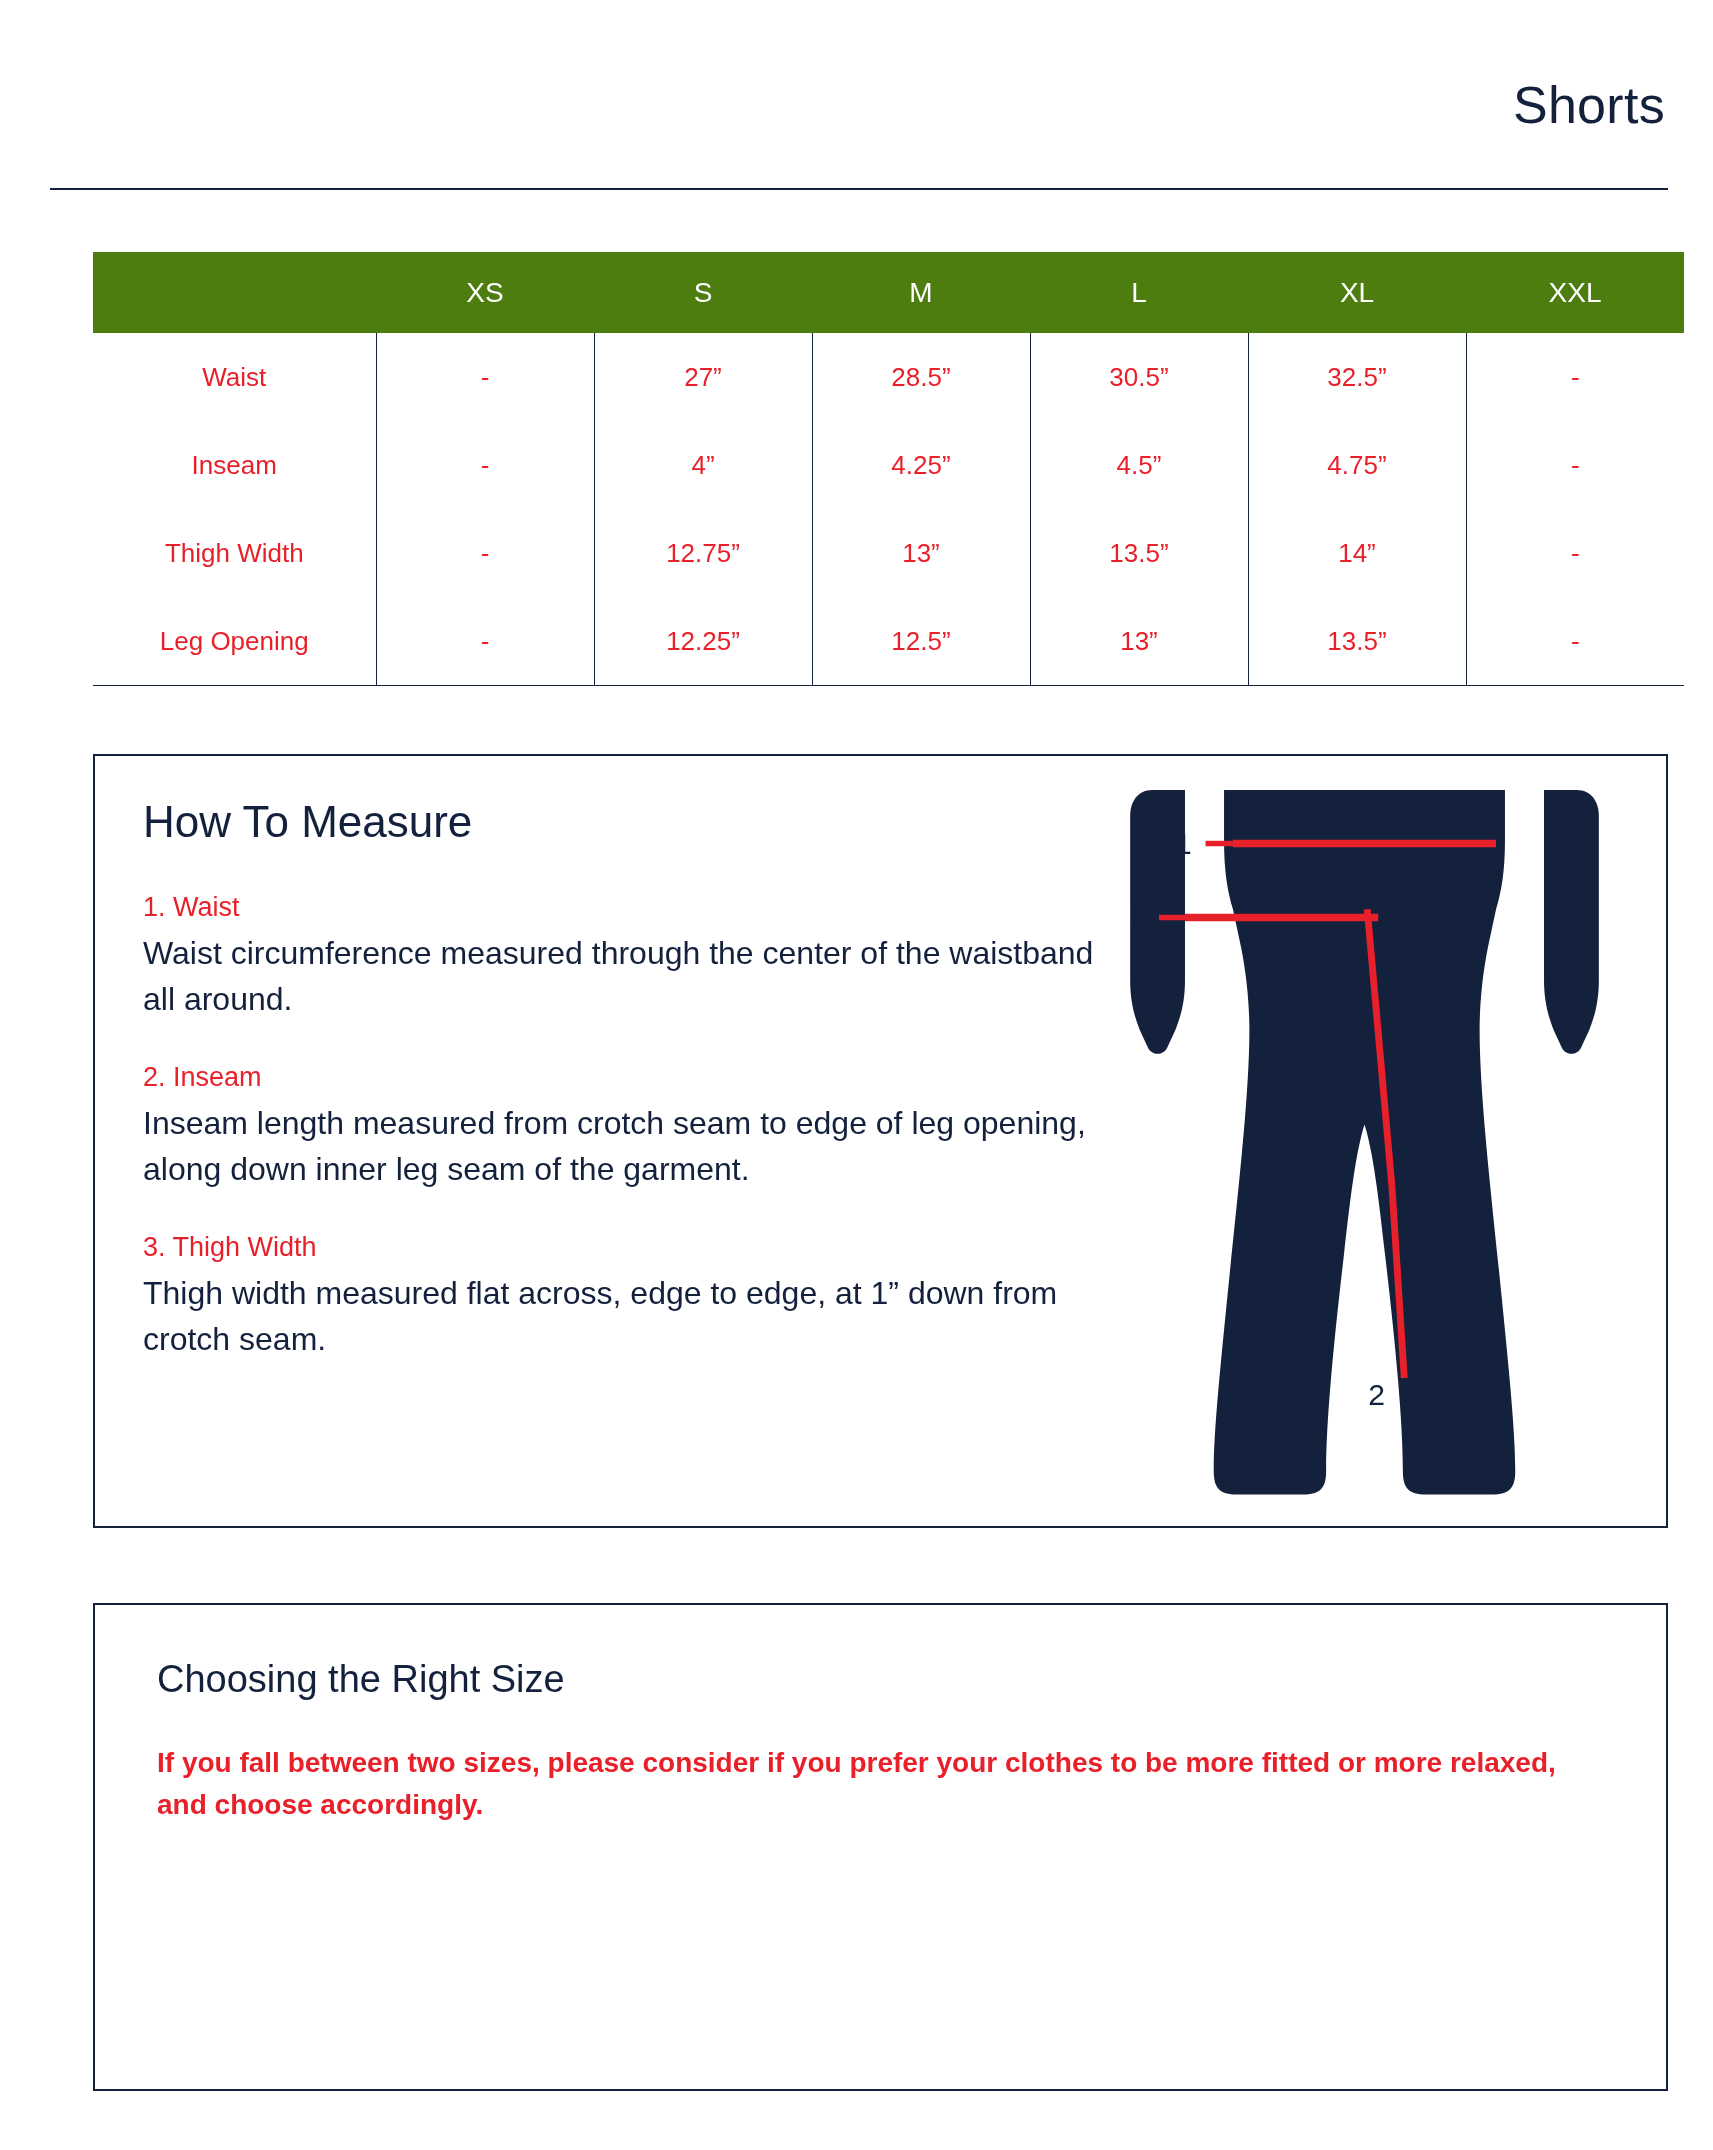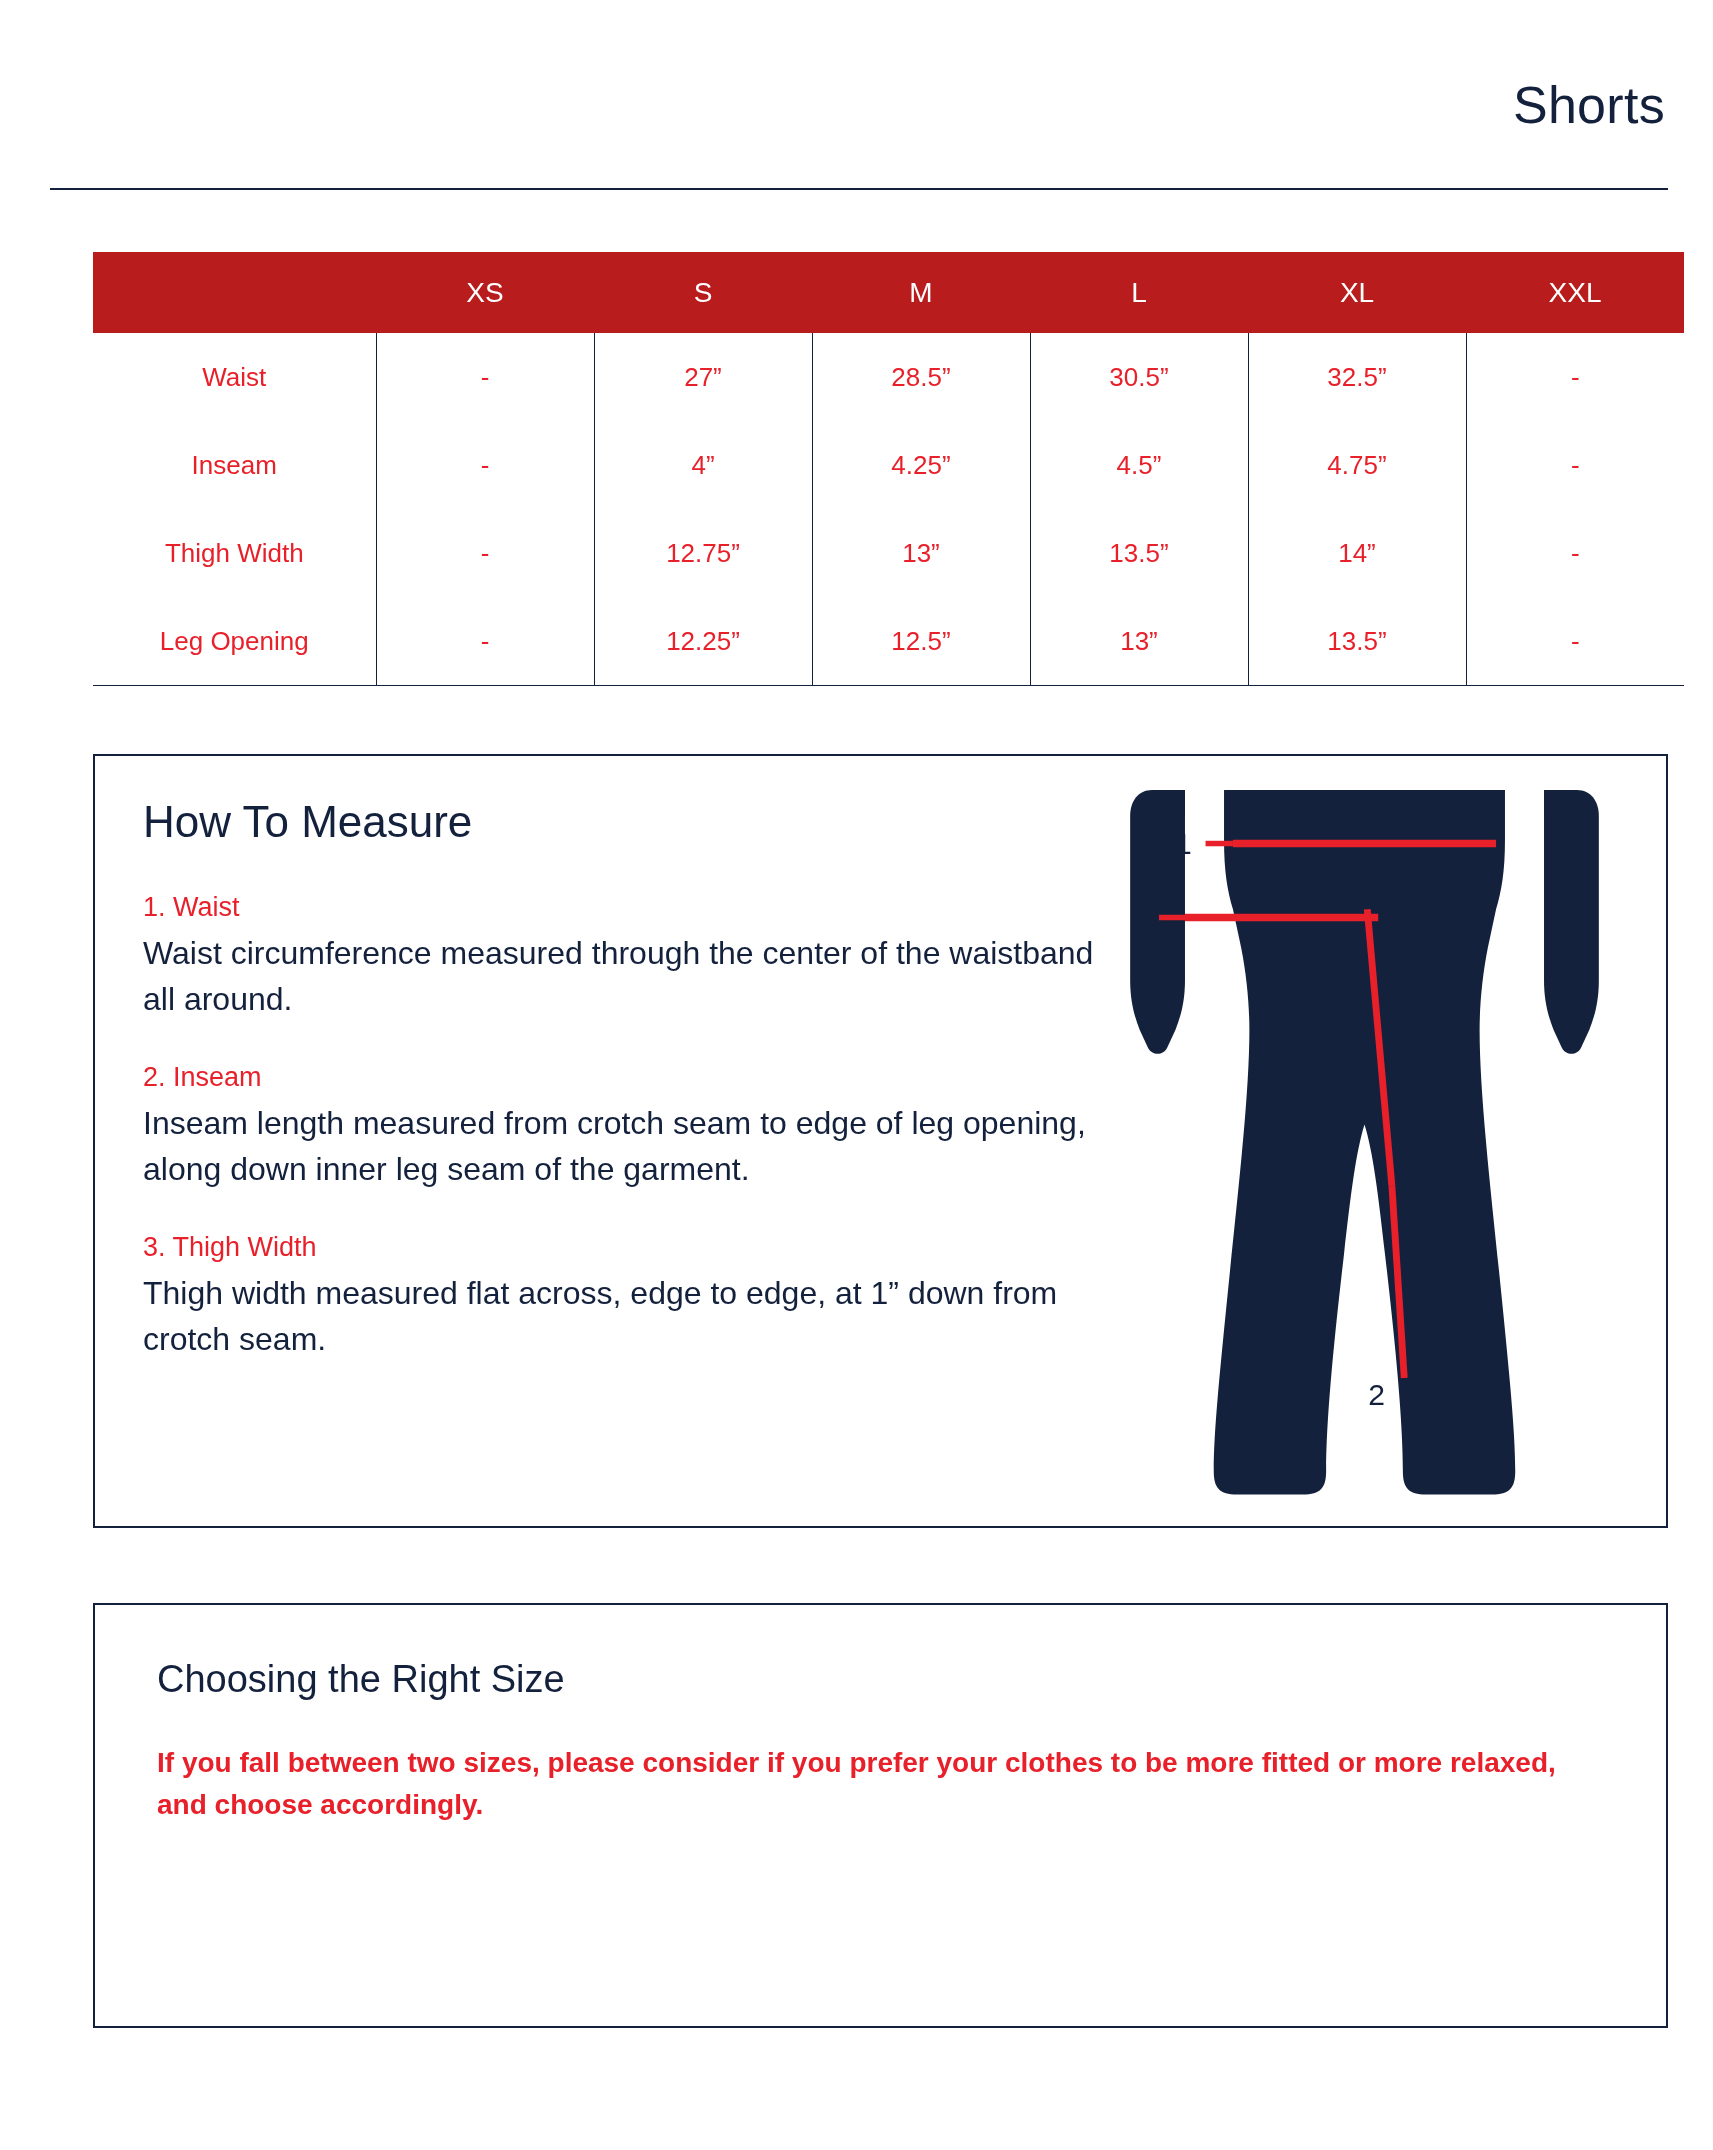--- a/index.html
+++ b/index.html
@@ -49,21 +49,21 @@
     border-collapse: collapse;
     width: 1575px;
     table-layout: fixed;
   }
   table.size-table th,
   table.size-table td {
     text-align: center;
     vertical-align: middle;
   }
   table.size-table thead th {
-    background: #b91c1c;
+    background: #4d7c0f;
     color: #ffffff;
     font-weight: 400;
     font-size: 28px;
     height: 79px;
     border: none;
   }
   .col-label { width: 281px; }
   .col-size  { width: 216px; }
 
   table.size-table tbody td {
@@ -126,21 +126,21 @@
     position: absolute;
     right: 41px;
     top: 19px;
     width: 521px;
     height: 740px;
   }
 
   
   .panel-choose {
     margin-top: 75px;
-    height: 425px;
+    height: 488px;
     padding: 53px 62px;
   }
   .choose-heading {
     font-size: 38px;
     font-weight: 400;
     color: #14213d;
     margin: 0 0 41px 0;
   }
   .choose-body {
     font-size: 28px;

